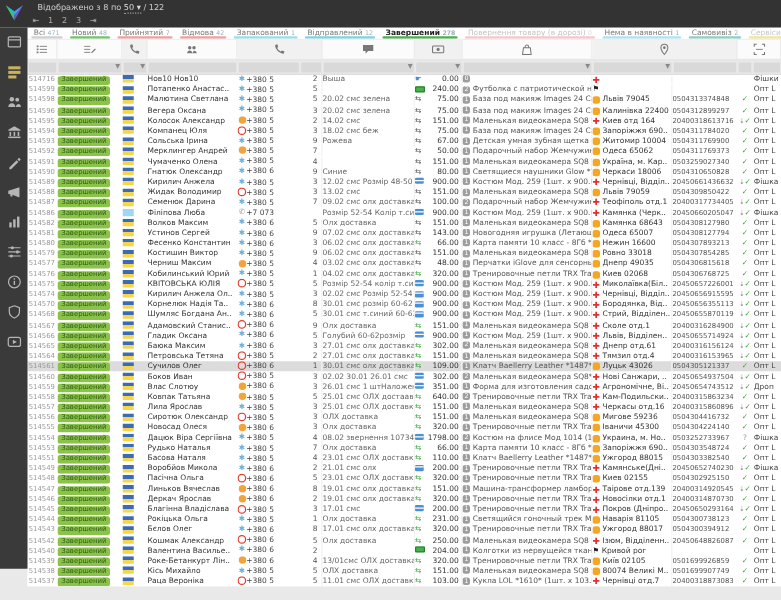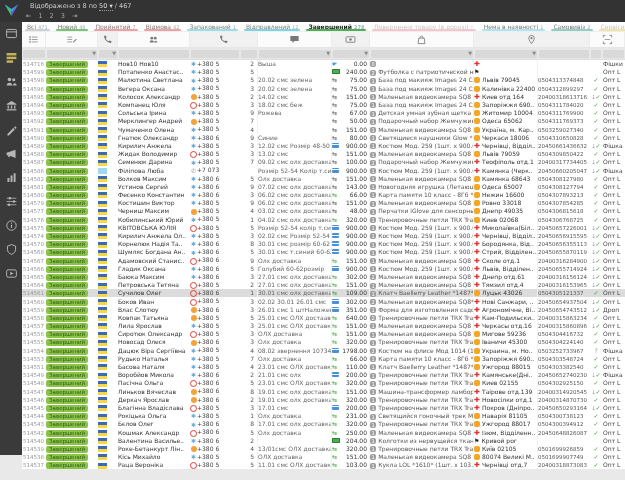--- a/index.html
+++ b/index.html
@@ -74,21 +74,21 @@
 
 <div class="topbar">
   <svg class="logo" viewBox="0 0 16 16">
     <path d="M1.5 2l6.5 11.5V7z" fill="#3ec26a"></path>
     <path d="M14.5 2L8 13.5V7z" fill="#7b4fd6"></path>
     <path d="M1.5 2L8 6.5 14.5 2 8 9.5z" fill="#2bb3e8" opacity="0.85"></path>
   </svg>
   <div class="topinfo">
     <span>Відображено з 8 по</span>
     <span class="pp"><span>50</span> <span>▾</span></span>
-    <span>/ 467</span>
+    <span>/ 122</span>
   </div>
   <div class="pager"><span>⇤</span><span>1</span><span>2</span><span>3</span><span>⇥</span></div>
 </div>
 
 <div class="sidebar" id="sidebar">
     <div class="sb-item">
       <span><svg viewBox="0 0 16 16" width="13" height="13">
           <rect x="2" y="3" width="12" height="10" rx="1" fill="none" stroke="#b5b5b5" stroke-width="1.2"></rect>
           <line x1="2" y1="6" x2="14" y2="6" stroke="#b5b5b5" stroke-width="1.2"></line>
         </svg></span>

